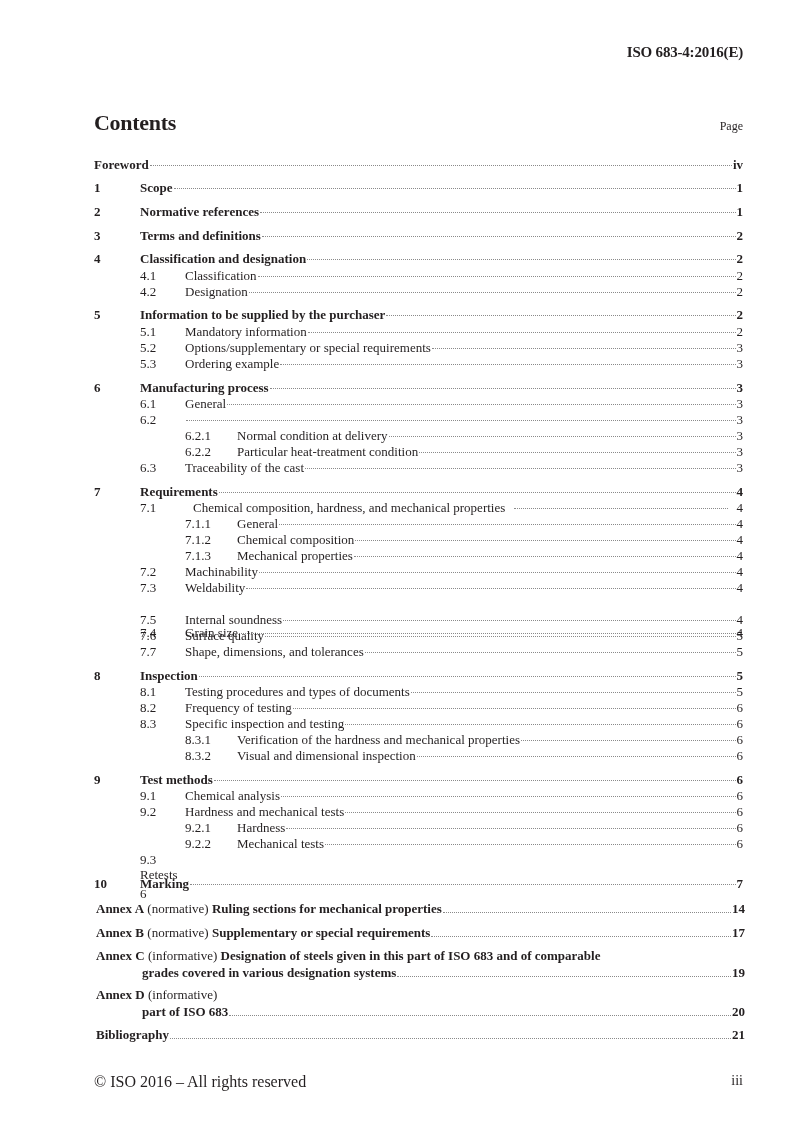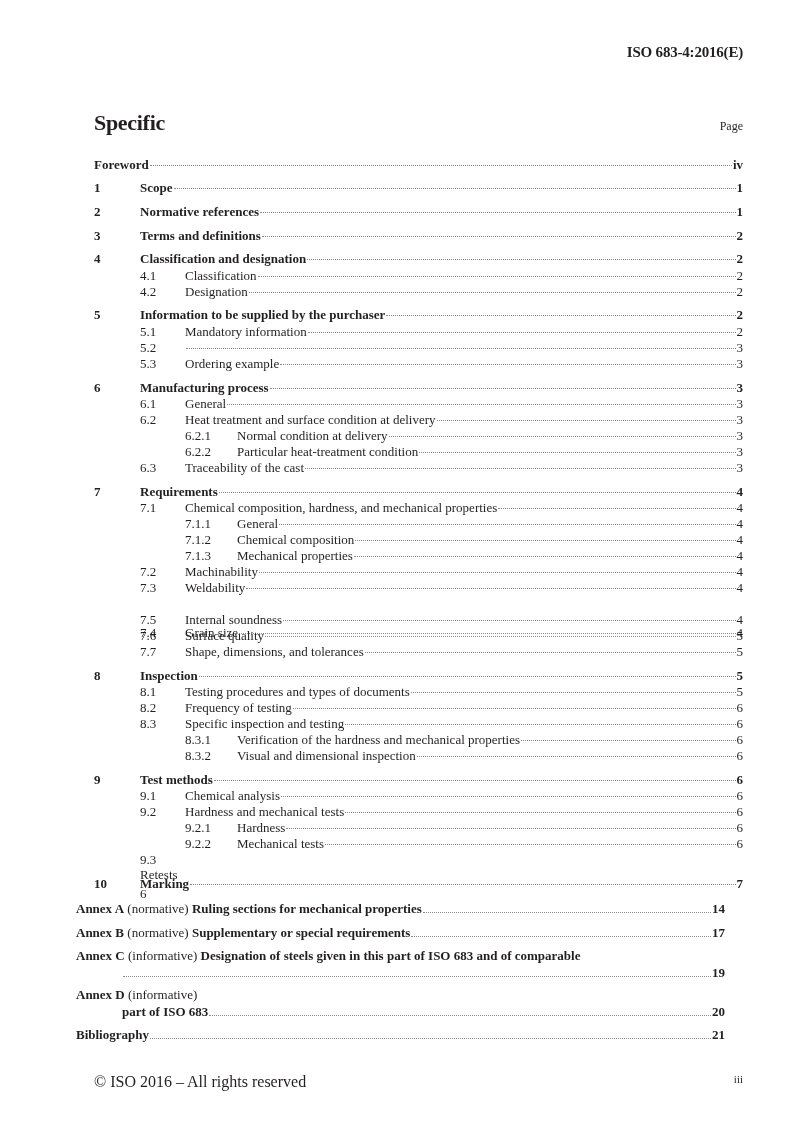--- a/index.html
+++ b/index.html
@@ -10,33 +10,33 @@
   .page-label { position: absolute; right: 50px; top: 119px; font-size: 12px; }
   .toc-line { position: absolute; left: 94px; width: 649px; display: flex; align-items: baseline; font-size: 13px; line-height: 15px; }
   .toc-line.l1 { font-weight: bold; }
   .toc-line .num { flex: 0 0 auto; }
   .toc-line.l1 .num { width: 46px; }
   .toc-line.l2 .num { margin-left: 46px; width: 45px; }
   .toc-line.l3 .num { margin-left: 91px; width: 52px; }
   .toc-line .label { flex: 0 0 auto; white-space: nowrap; }
   .toc-line .dots { flex: 1 1 auto; border-bottom: 1px dotted #8a8a8a; margin: 0 1px 3px 1px; height: 0; align-self: flex-end; position: relative; top: -3px; }
   .toc-line .pg { flex: 0 0 auto; text-align: right; min-width: 6px; }
-  .annex-line { position: absolute; left: 76px; width: 649px; font-size: 13px; line-height: 17px; }
+  .annex-line { position: absolute; left: 96px; width: 649px; font-size: 13px; line-height: 17px; }
   .annex-line .normal { font-weight: normal; }
   .annex-line .bold { font-weight: bold; }
   .annex-row { display: flex; align-items: baseline; }
   .annex-row.cont { padding-left: 46px; }
   .footer-left { position: absolute; left: 94px; top: 1073px; font-size: 16px; }
-  .footer-right { position: absolute; right: 50px; top: 1073px; font-size: 11px; }
+  .footer-right { position: absolute; right: 50px; top: 1073px; font-size: 14px; }
 </style>
 </head>
 <body>
 
 <div class="doc-id">ISO 683-4:2016(E)</div>
-<div class="title">Specific</div>
+<div class="title">Contents</div>
 <div class="page-label">Page</div>
 
 <div id="toc">
     <div class="toc-line l1" style="top: 157px;">
       <span class="label">Foreword</span>
       <span class="dots"></span>
       <span class="pg">iv</span>
     </div>
     <div class="toc-line l1" style="top: 180px;">
       <span class="num">1</span>
@@ -81,20 +81,21 @@
       <span class="pg">2</span>
     </div>
     <div class="toc-line l2" style="top: 324px;">
       <span class="num">5.1</span>
       <span class="label">Mandatory information</span>
       <span class="dots"></span>
       <span class="pg">2</span>
     </div>
     <div class="toc-line l2" style="top: 340px;">
       <span class="num">5.2</span>
+      <span class="label">Options/supplementary or special requirements</span>
       <span class="dots"></span>
       <span class="pg">3</span>
     </div>
     <div class="toc-line l2" style="top: 356px;">
       <span class="num">5.3</span>
       <span class="label">Ordering example</span>
       <span class="dots"></span>
       <span class="pg">3</span>
     </div>
     <div class="toc-line l1" style="top: 380px;">
@@ -104,21 +105,20 @@
       <span class="pg">3</span>
     </div>
     <div class="toc-line l2" style="top: 396px;">
       <span class="num">6.1</span>
       <span class="label">General</span>
       <span class="dots"></span>
       <span class="pg">3</span>
     </div>
     <div class="toc-line l2" style="top: 412px;">
       <span class="num">6.2</span>
-      <span class="label">Heat treatment and surface condition at delivery</span>
       <span class="dots"></span>
       <span class="pg">3</span>
     </div>
     <div class="toc-line l3" style="top: 428px;">
       <span class="num">6.2.1</span>
       <span class="label">Normal condition at delivery</span>
       <span class="dots"></span>
       <span class="pg">3</span>
     </div>
     <div class="toc-line l3" style="top: 444px;">
@@ -132,21 +132,21 @@
       <span class="label">Traceability of the cast</span>
       <span class="dots"></span>
       <span class="pg">3</span>
     </div>
     <div class="toc-line l1" style="top: 484px;">
       <span class="num">7</span>
       <span class="label">Requirements</span>
       <span class="dots"></span>
       <span class="pg">4</span>
     </div>
-    <div class="toc-line l2" style="top: 500px;">
+    <div class="toc-line l2" style="top: 500px; gap: 8px;">
       <span class="num">7.1</span>
       <span class="label">Chemical composition, hardness, and mechanical properties</span>
       <span class="dots"></span>
       <span class="pg">4</span>
     </div>
     <div class="toc-line l3" style="top: 516px;">
       <span class="num">7.1.1</span>
       <span class="label">General</span>
       <span class="dots"></span>
       <span class="pg">4</span>
@@ -293,20 +293,21 @@
     <span style="flex:1;border-bottom:1px dotted #8a8a8a;margin:0 1px 3px 1px;"></span>
     <span class="bold">17</span>
   </div>
 </div>
 
 <div class="annex-line" style="top:947px;">
   <div class="annex-row">
     <span class="bold">Annex C</span>&nbsp;<span class="normal">(informative)</span>&nbsp;<span class="bold">Designation of steels given in this part of ISO 683 and of comparable</span>
   </div>
   <div class="annex-row cont">
+    <span class="bold">grades covered in various designation systems</span>
     <span style="flex:1;border-bottom:1px dotted #8a8a8a;margin:0 1px 3px 1px;"></span>
     <span class="bold">19</span>
   </div>
 </div>
 
 <div class="annex-line" style="top:986px;">
   <div class="annex-row">
     <span class="bold">Annex D</span>&nbsp;<span class="normal">(informative)</span>&nbsp;
   </div>
   <div class="annex-row cont">

